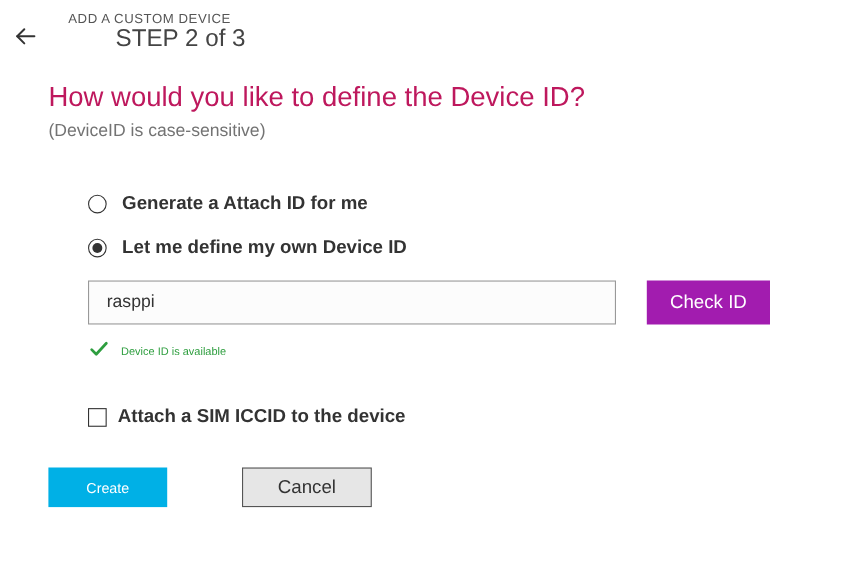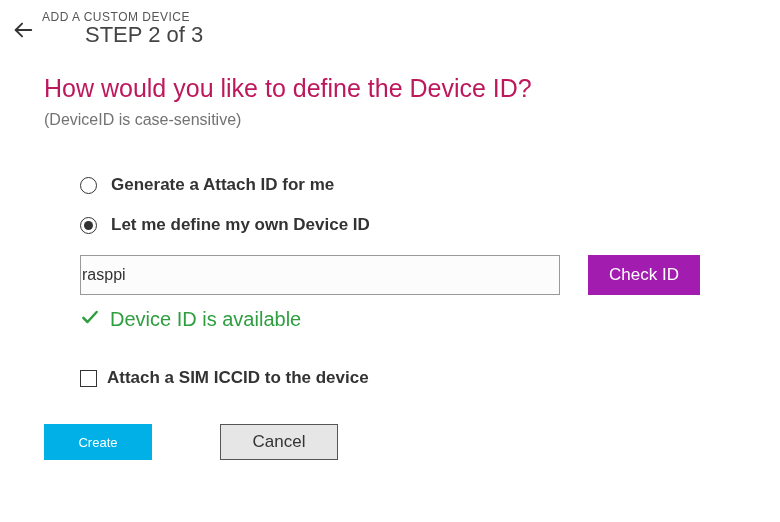--- a/index.html
+++ b/index.html
@@ -10,22 +10,23 @@
     }
     body {
       width: 780px;
       height: 522px;
       background: #fff;
       color: #333;
       overflow: hidden;
     }
     .header {
       display: flex;
-      align-items: center;
+      align-items: flex-end;
       padding: 10px 12px 8px 12px;
+      gap: 20px;
     }
     .back-arrow {
       font-size: 22px;
       color: #333;
       margin-right: 8px;
       margin-top: 5px;
       cursor: pointer;
       line-height: 1;
     }
     .header-text {
@@ -97,21 +98,21 @@
     .input-row {
       display: flex;
       align-items: stretch;
       gap: 28px;
       margin-top: 8px;
     }
     .device-id-input {
       flex: 1;
       height: 40px;
       border: 1px solid #999;
-      padding: 0 1px;
+      padding: 0 16px;
       font-size: 16px;
       background: #fcfcfc;
       color: #333;
       font-family: inherit;
     }
     .check-id-btn {
       width: 112px;
       height: 40px;
       background: #a21caf;
       color: #fff;
@@ -125,21 +126,21 @@
       align-items: center;
       margin-top: 12px;
       color: #2e9e3f;
     }
     .availability-check {
       font-size: 20px;
       margin-right: 10px;
       font-weight: bold;
     }
     .availability-text {
-      font-size: 20px;
+      font-size: 10px;
     }
     .checkbox-row {
       display: flex;
       align-items: center;
       margin-top: 36px;
       cursor: pointer;
     }
     .checkbox-box {
       width: 17px;
       height: 17px;

